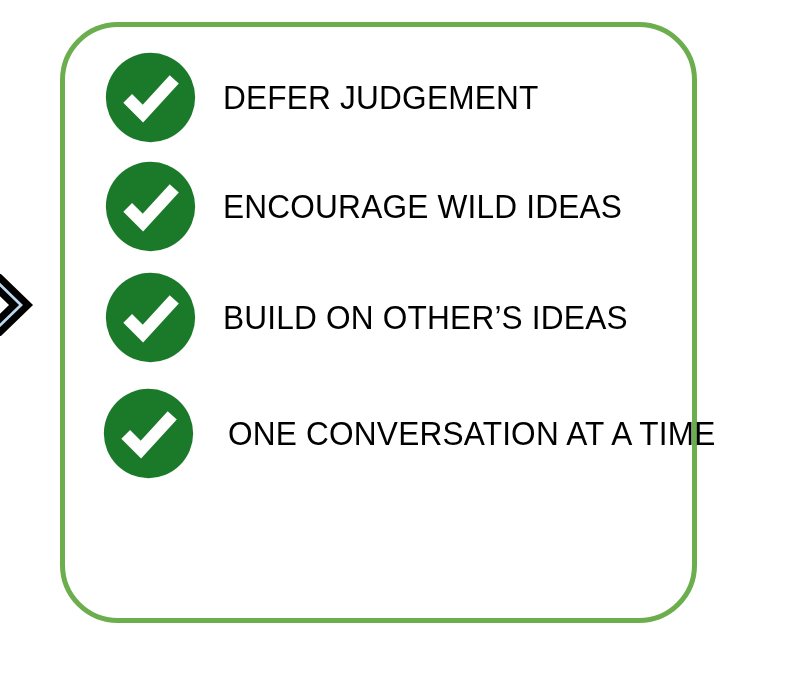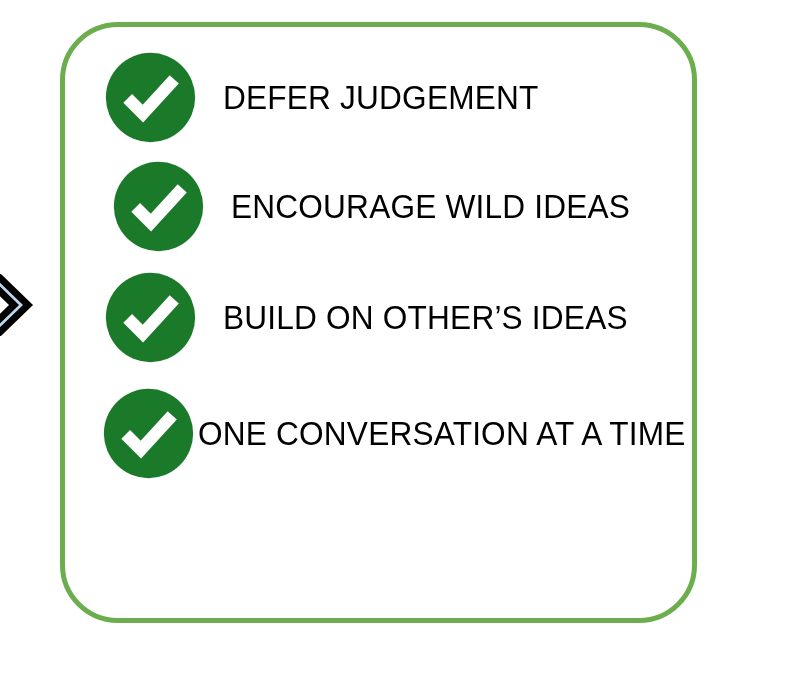--- a/index.html
+++ b/index.html
@@ -53,23 +53,23 @@
 
   .rule-row {
     position: absolute;
     left: 0;
     display: flex;
     align-items: center;
     height: 96px;
   }
 
   .rule-row.r0 { top: 22px;  left: 38px; }
-  .rule-row.r1 { top: 131px; left: 46px; text-align: center; }
+  .rule-row.r1 { top: 131px; left: 38px; text-align: center; }
   .rule-row.r2 { top: 242px; left: 38px; }
-  .rule-row.r3 { top: 358px; left: 36px; }
+  .rule-row.r3 { top: 358px; left: 36px; gap: 30px; }
   .rule-row.r4 { top: 467px; left: 40px; }
 
   .check-badge {
     flex: 0 0 auto;
     width: 95px;
     height: 95px;
     display: block;
   }
 
   .rule-label {

